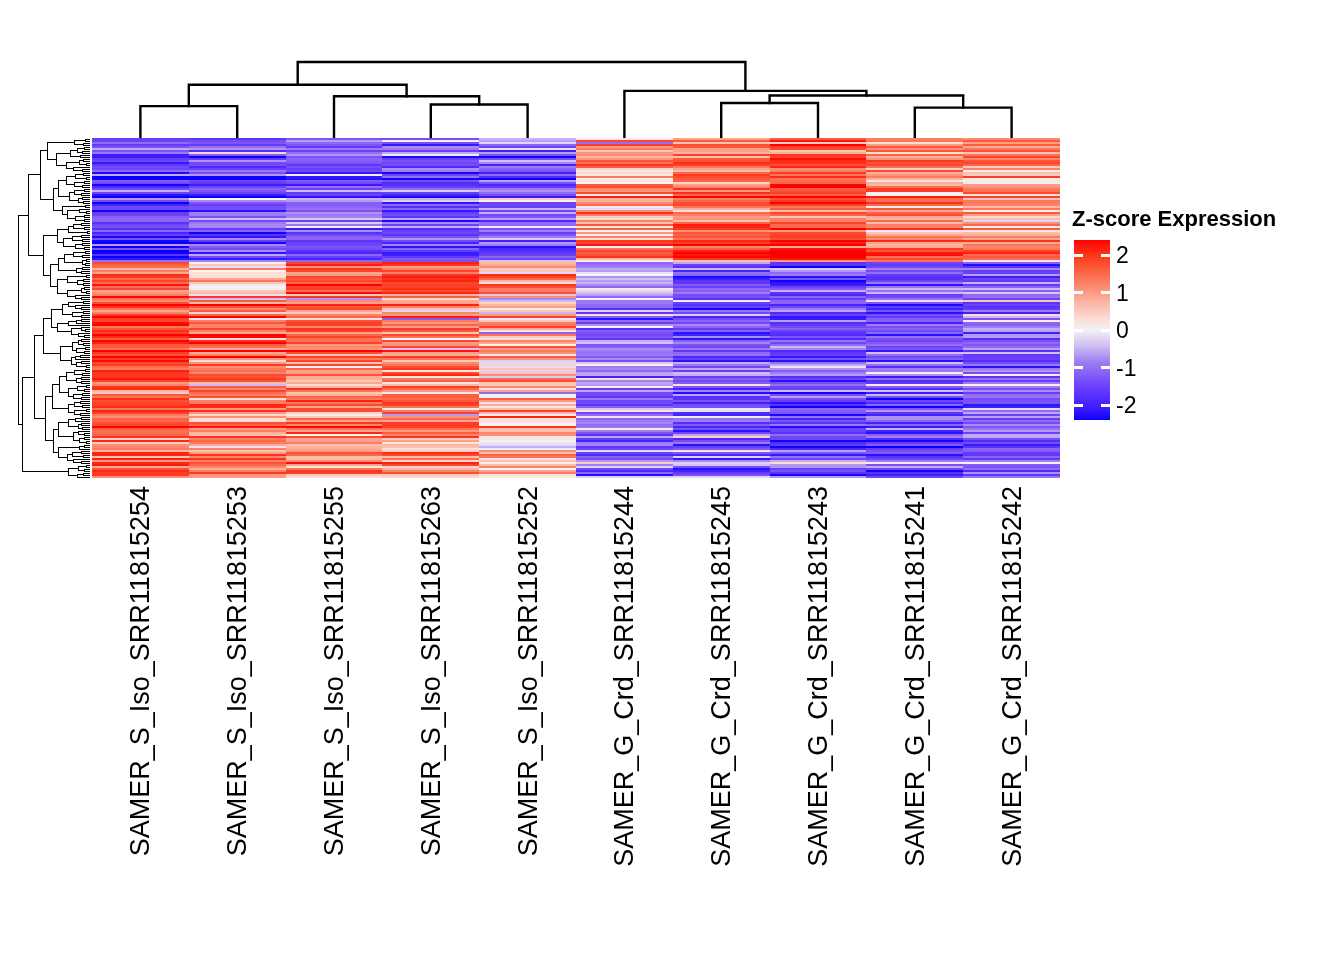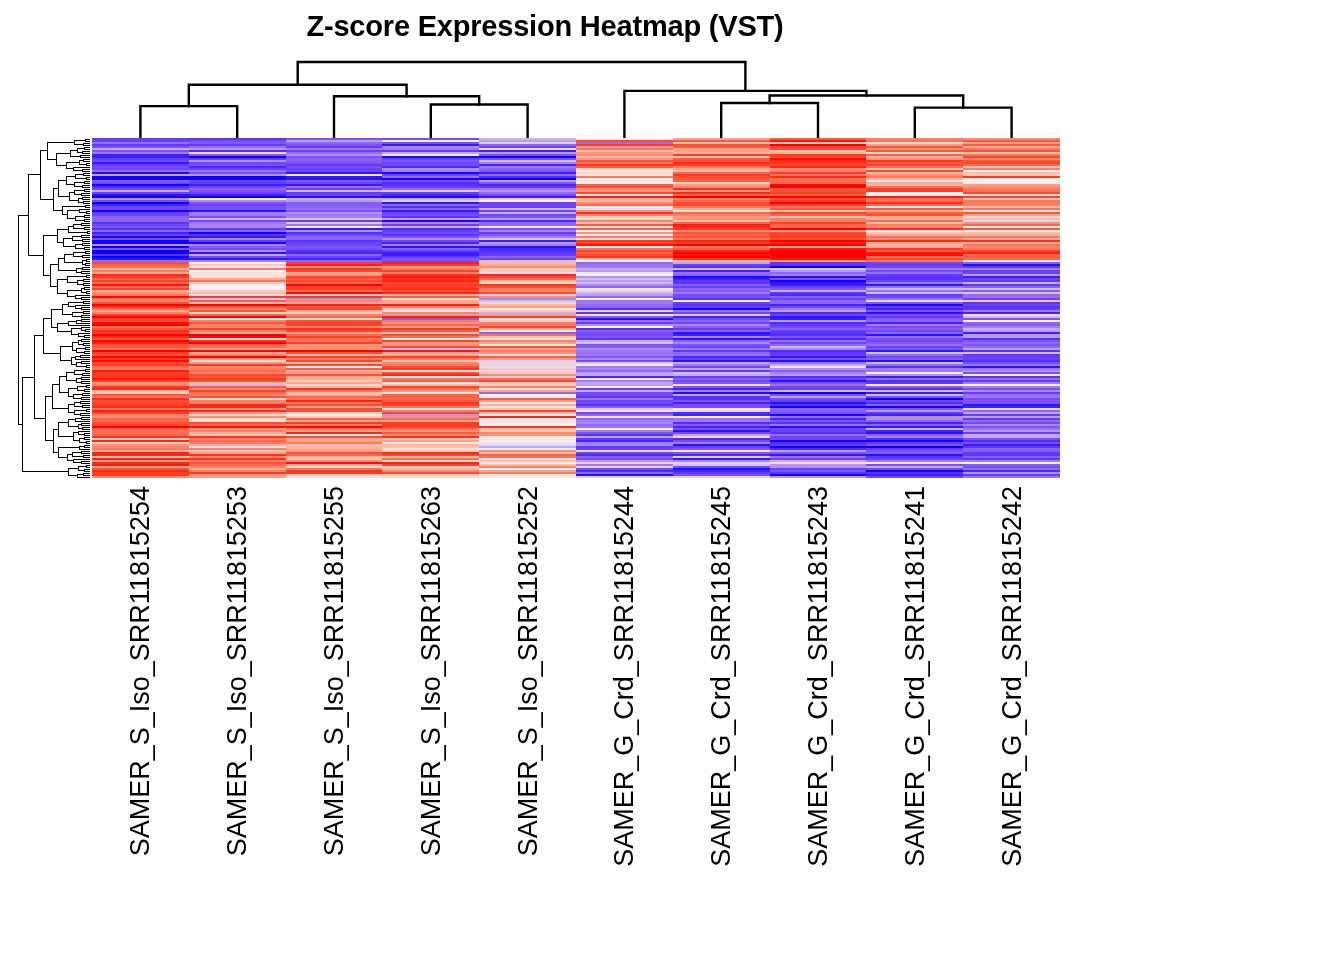--- a/index.html
+++ b/index.html
@@ -96,21 +96,20 @@
     line-height:1;
     white-space:nowrap;
     transform:translateY(-50%);
   }
 </style>
 </head>
 <body>
 
 <div id="stage">
 
-  <div id="title">Z-score Expression Heatmap (VST)</div>
 
   <div id="col-dendro">
       <svg width="968" height="80">
         <g stroke="#000" stroke-width="2.4" fill="none" stroke-linecap="square">
           <path d="M 48.4 80 L 48.4 48.08 L 145.2 48.08 L 145.2 80"></path>
           <path d="M 338.8 80 L 338.8 46.56 L 435.59999999999997 46.56 L 435.59999999999997 80"></path>
           <path d="M 242 80 L 242 38.199999999999996 L 387.2 38.199999999999996 L 387.2 46.56"></path>
           <path d="M 96.8 48.08 L 96.8 26.800000000000004 L 314.6 26.800000000000004 L 314.6 38.199999999999996"></path>
           <path d="M 822.8 80 L 822.8 49.599999999999994 L 919.6 49.599999999999994 L 919.6 80"></path>
           <path d="M 629.1999999999999 80 L 629.1999999999999 45.04 L 726 45.04 L 726 80"></path>
@@ -2046,14 +2045,35 @@
         <div class="col-label">SAMER_G_Crd_SRR11815243</div>
       </div>
       <div class="col-label-slot">
         <div class="col-label">SAMER_G_Crd_SRR11815241</div>
       </div>
       <div class="col-label-slot">
         <div class="col-label">SAMER_G_Crd_SRR11815242</div>
       </div>
     </div>
 
+  <div id="legend">
+    <div id="legend-title">Z-score Expression</div>
+    <div id="legend-body">
+      <div id="legend-bar"></div>
+    <div class="legend-tick left" style="top: 15.5px;"></div>
+        <div class="legend-tick right" style="top: 15.5px;"></div>
+        <div class="legend-label" style="top: 17px;">2</div>
+        <div class="legend-tick left" style="top: 53px;"></div>
+        <div class="legend-tick right" style="top: 53px;"></div>
+        <div class="legend-label" style="top: 54.5px;">1</div>
+        <div class="legend-tick left" style="top: 90.5px;"></div>
+        <div class="legend-tick right" style="top: 90.5px;"></div>
+        <div class="legend-label" style="top: 92px;">0</div>
+        <div class="legend-tick left" style="top: 128px;"></div>
+        <div class="legend-tick right" style="top: 128px;"></div>
+        <div class="legend-label" style="top: 129.5px;">-1</div>
+        <div class="legend-tick left" style="top: 165.5px;"></div>
+        <div class="legend-tick right" style="top: 165.5px;"></div>
+        <div class="legend-label" style="top: 167px;">-2</div>
+      </div>
+  </div>
 
 </div>
 
 </body></html>

